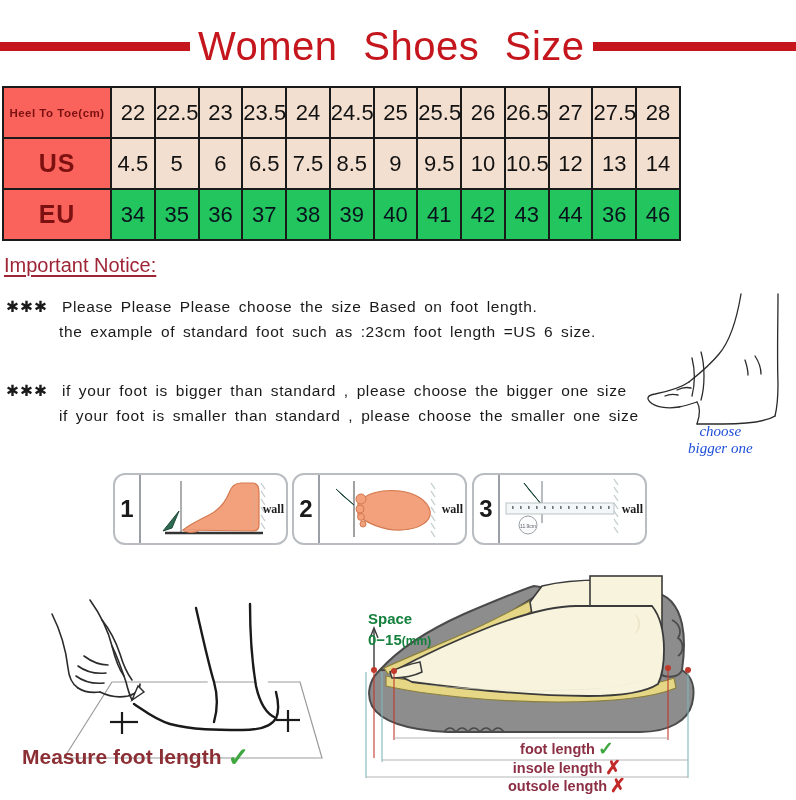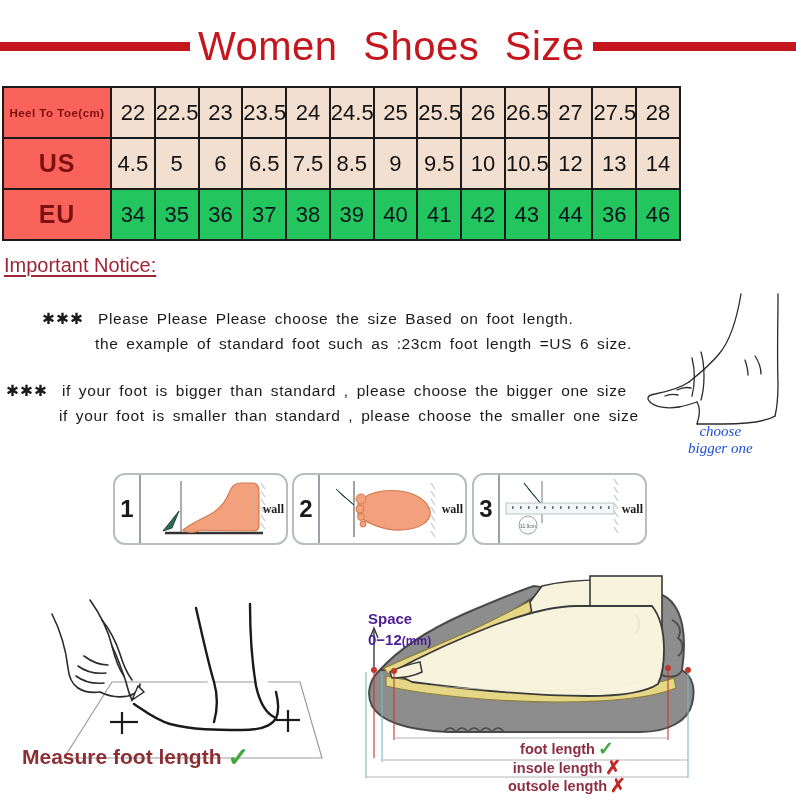--- a/index.html
+++ b/index.html
@@ -83,21 +83,21 @@
   }
   .notice-block {
     position: absolute;
     left: 6px;
     font-size: 15.5px;
     color: #1a1a1a;
     line-height: 25px;
     white-space: nowrap;
     font-family: "Liberation Sans", sans-serif;
   }
-  .notice-block.b1 { top: 306px; margin-left: 36px; }
+  .notice-block.b1 { top: 294px; }
   .notice-block.b2 { top: 378px; }
   .stars { letter-spacing: 1px; margin-right: 14px; }
   .indent { padding-left: 53px; }
   .nw { letter-spacing: 0.6px; word-spacing: 3px; }
 
   
   .foot-sketch {
     position: absolute;
     top: 292px; left: 645px;
     width: 151px; height: 170px;
@@ -163,21 +163,21 @@
 
   
   .shoe-box {
     position: absolute;
     top: 572px; left: 352px;
     width: 444px; height: 226px;
   }
   .space-label {
     position: absolute;
     top: 608px; left: 368px;
-    font-size: 15px; color: #4c1d95; font-weight: 700;
+    font-size: 15px; color: #15803d; font-weight: 700;
     line-height: 21px;
     font-family: "Liberation Sans", sans-serif;
     white-space: nowrap;
   }
   .space-label .mm { font-size: 12px; }
   .len-labels {
     position: absolute;
     top: 740px; left: 402px;
     width: 330px;
     font-size: 14.5px; font-weight: 700;
@@ -466,21 +466,21 @@
     <line x1="42" y1="166" x2="316" y2="166"></line>
     <line x1="30" y1="188" x2="336" y2="188"></line>
     <line x1="14" y1="205" x2="336" y2="205"></line>
   </g>
 
   <path d="M92 160 q6 -8 12 0 q6 -8 12 0 q6 -8 12 0 q6 -8 12 0 q6 -8 12 0" fill="none" stroke="#4a4a4a" stroke-width="1.6"></path>
 </svg>
 
 <div class="space-label">
   <div>Space</div>
-  <div><span>0−12</span><span class="mm">(mm)</span></div>
+  <div><span>0−15</span><span class="mm">(mm)</span></div>
 </div>
 
 <div class="len-labels">
   <div class="len-row">
     <span>foot  length</span>
     <span class="mk-ok">✓</span>
   </div>
   <div class="len-row">
     <span>insole length</span>
     <span class="mk-no">✗</span>

